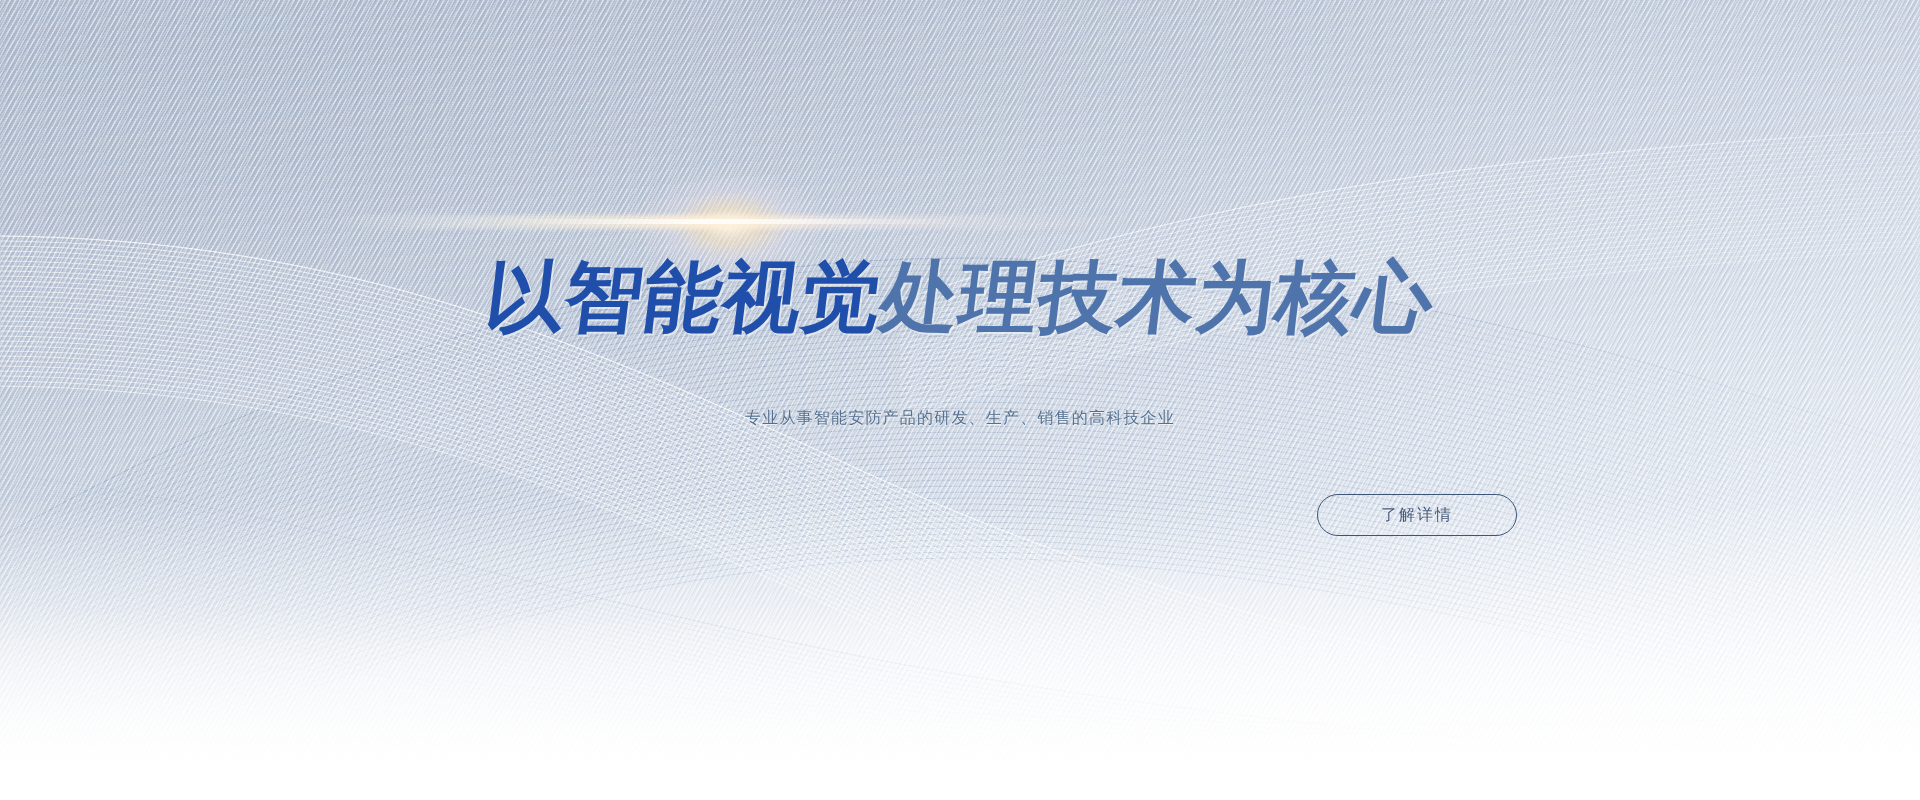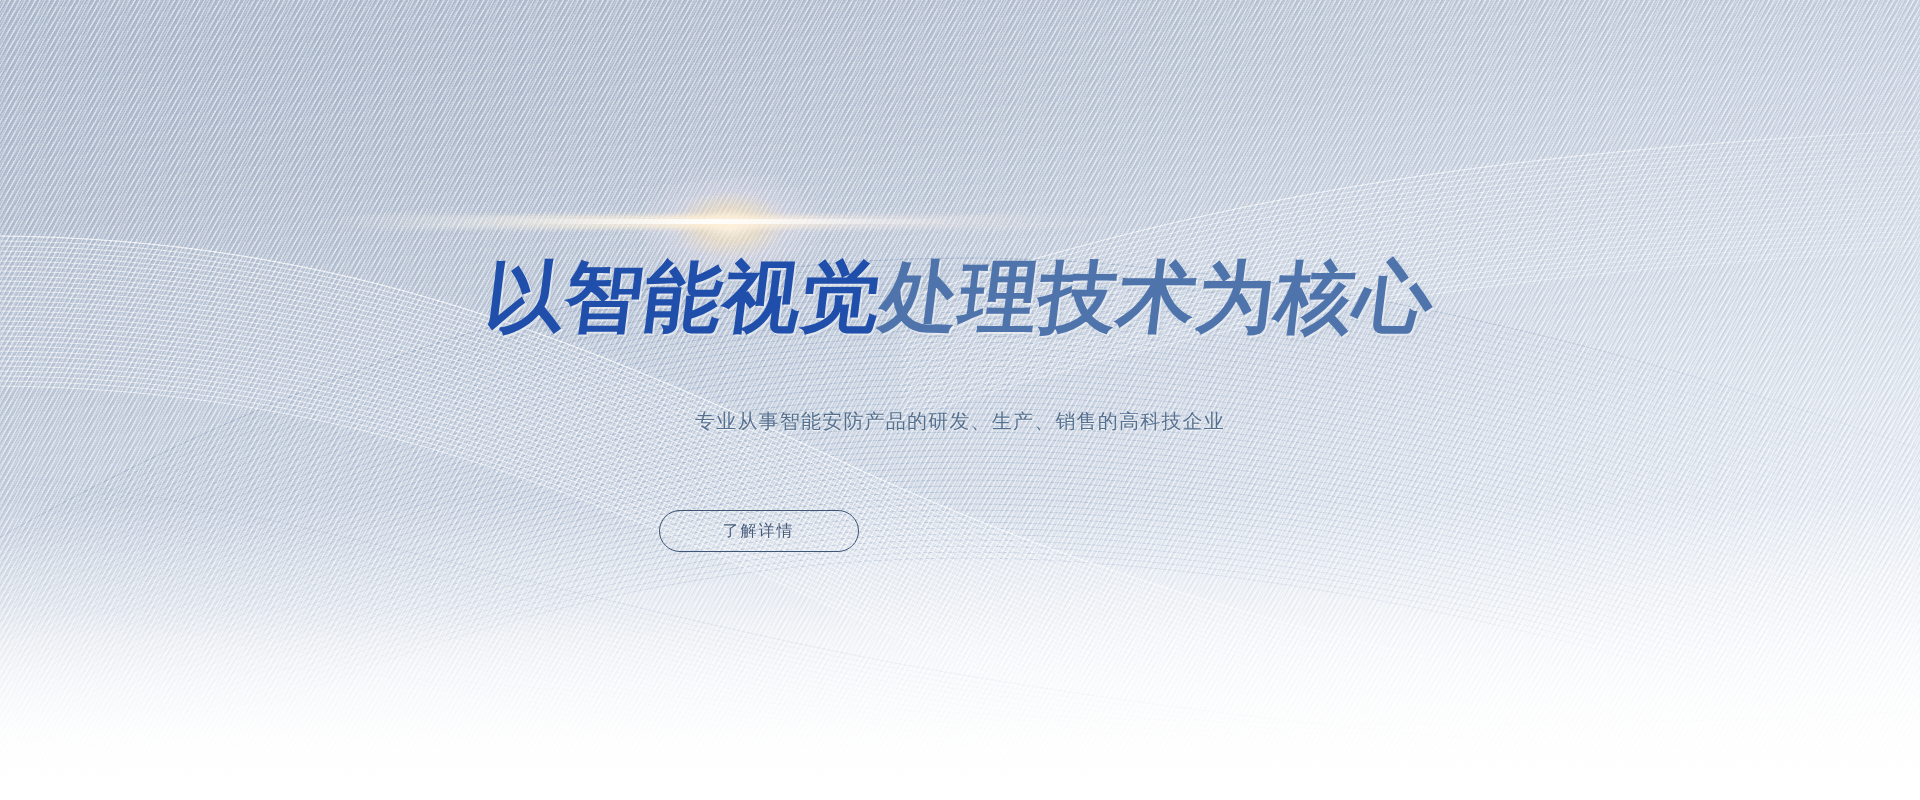--- a/index.html
+++ b/index.html
@@ -113,31 +113,31 @@
        3px 3px 5px rgba(120,140,175,.22);
     pointer-events:auto;
   }
   .headline .seg-strong{ color:#1f4faa; }
   .headline .seg-soft  { color:#4f74ac; }
 
   .subtitle{
     position:absolute; top:408px; left:0; width:1920px;
     text-align:center;
     font-family:"DejaVu Sans","Liberation Sans",sans-serif;
-    font-size:20px;
+    font-size:16px;
     font-weight:400;
     letter-spacing:1.2px;
     color:#55708f;
     white-space:nowrap;
     text-shadow:0 1px 1px rgba(255,255,255,.7);
   }
 
   .cta-wrap{
-    position:absolute; top:510px; left:0; width:1517px;
-    display:flex; justify-content:center;
+    position:absolute; top:494px; left:0; width:1517px;
+    display:flex; justify-content:flex-end;
   }
   .cta-button{
     pointer-events:auto;
     display:inline-flex; align-items:center; justify-content:center;
     width:200px; height:42px;
     border:1.5px solid #3f5576;
     border-radius:21px;
     background:transparent;
     color:#45597a;
     font-family:"DejaVu Sans","Liberation Sans",sans-serif;

